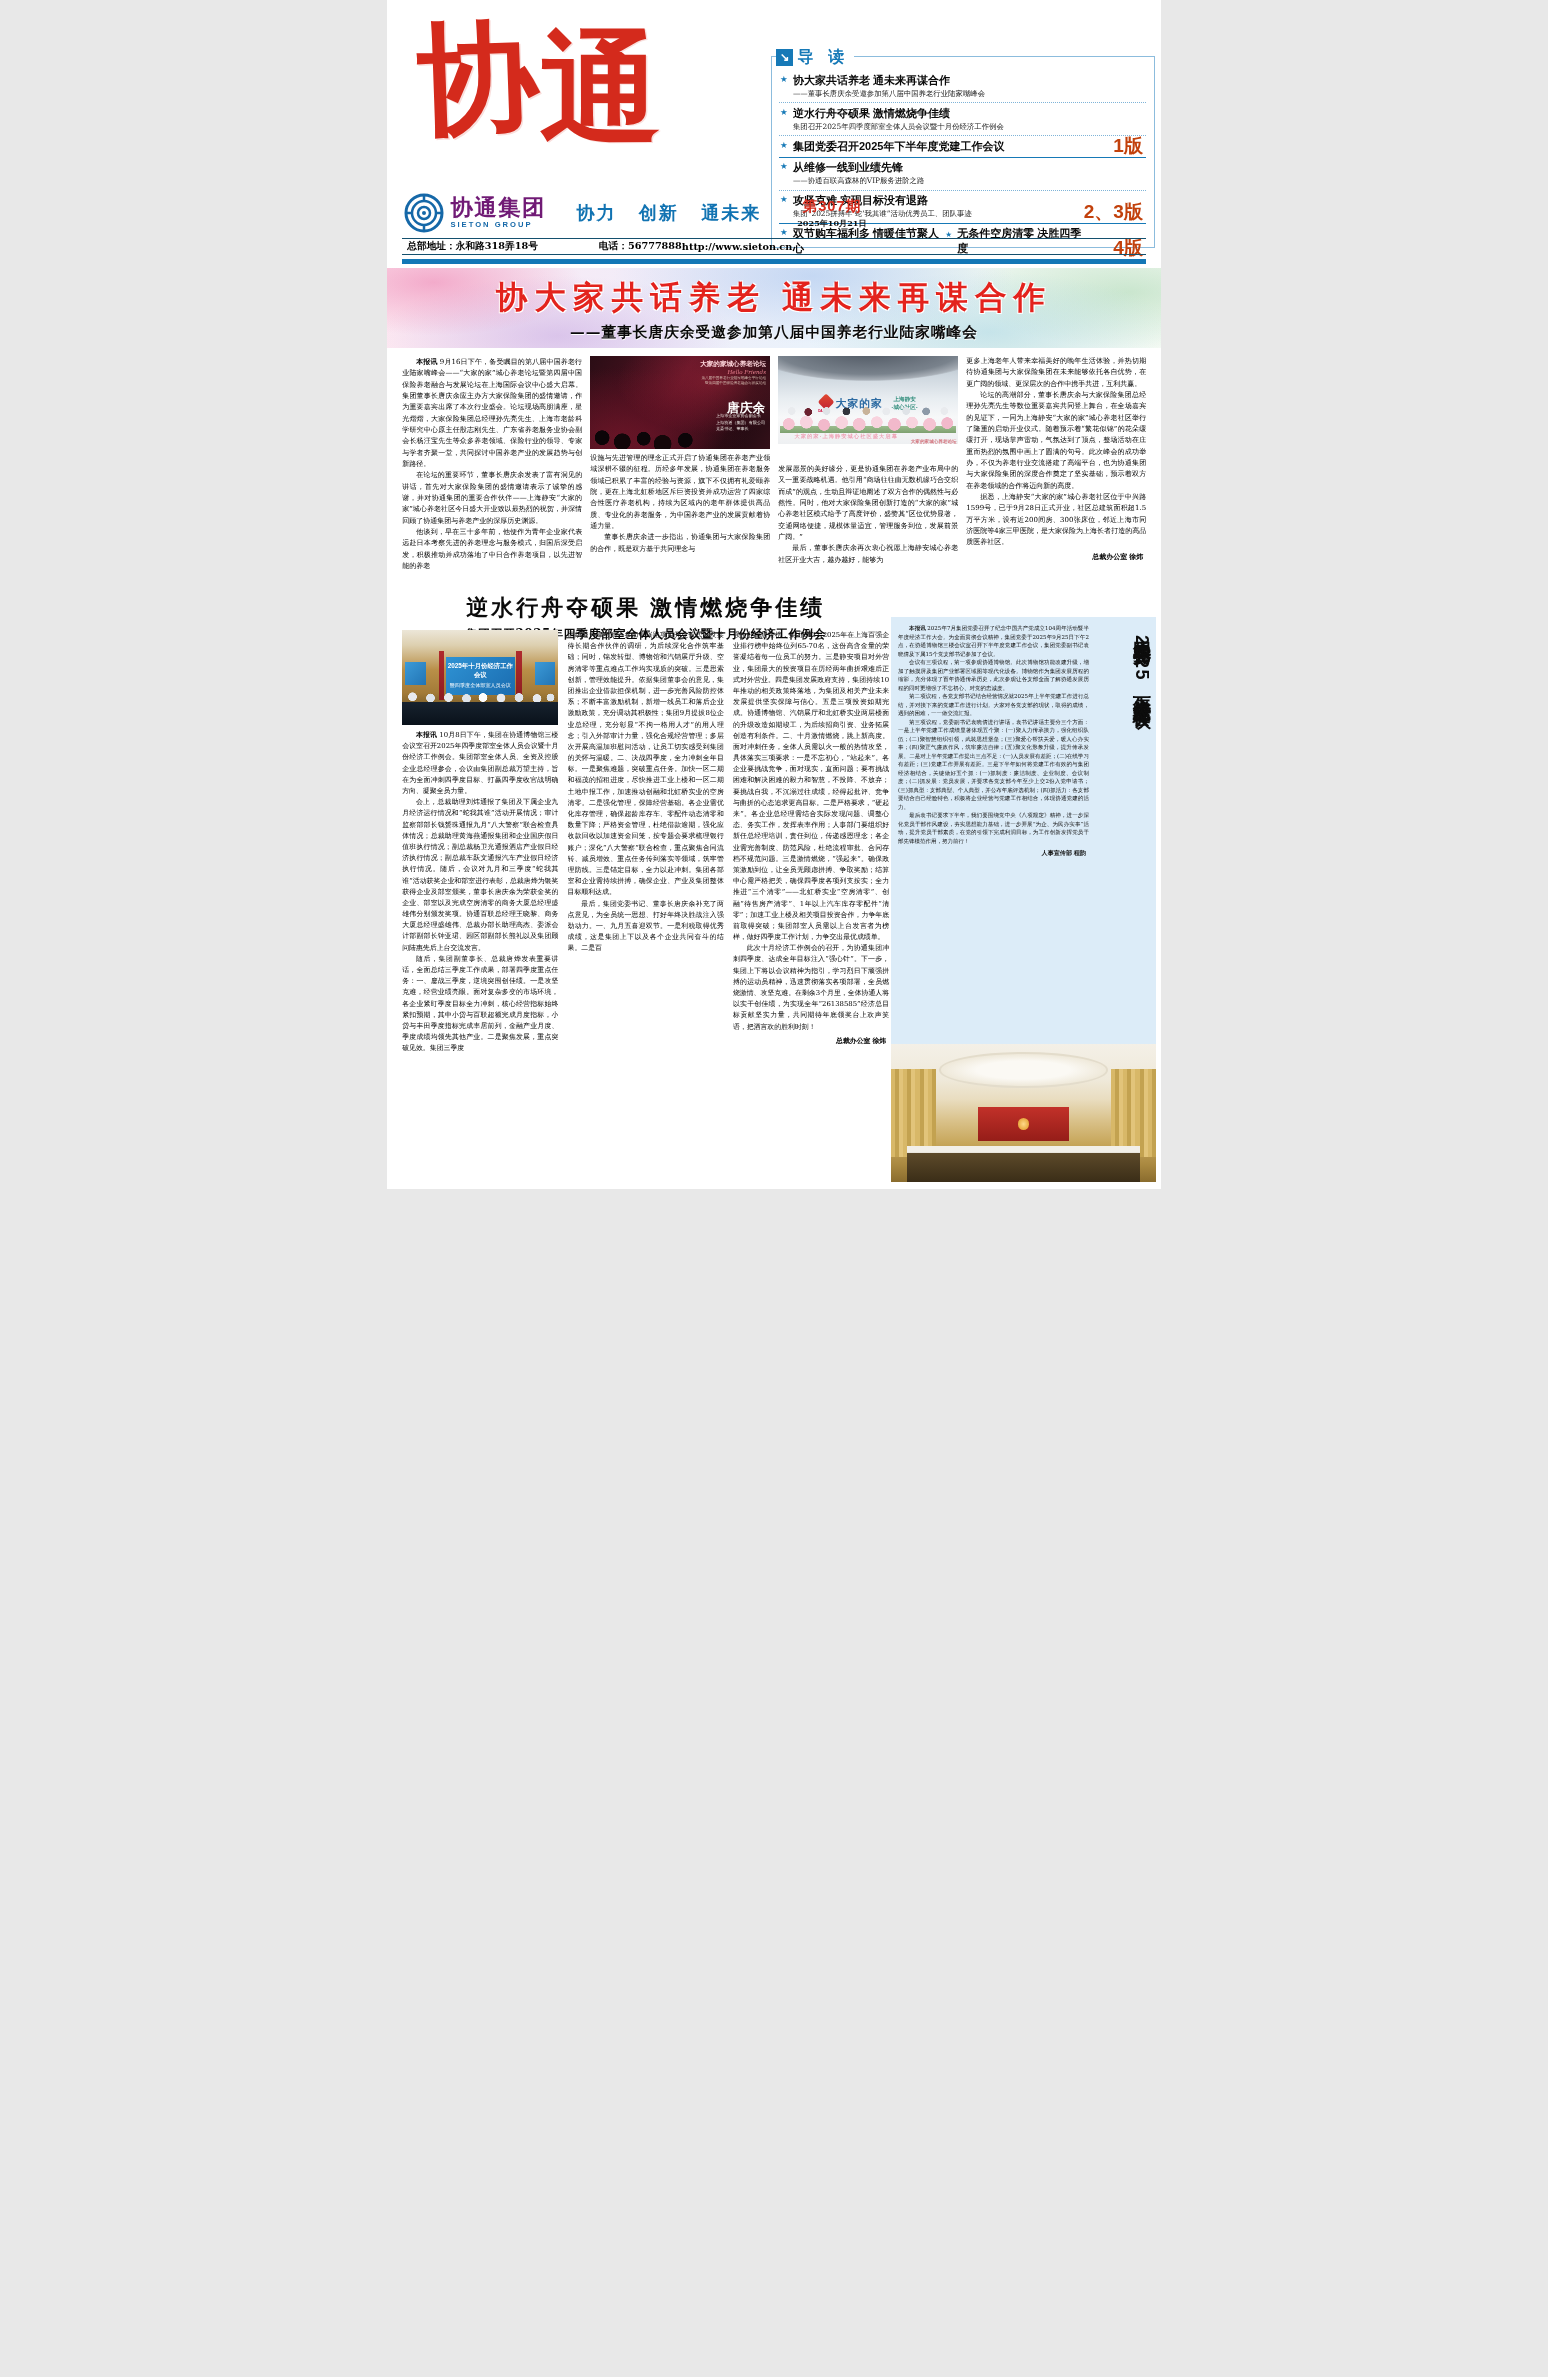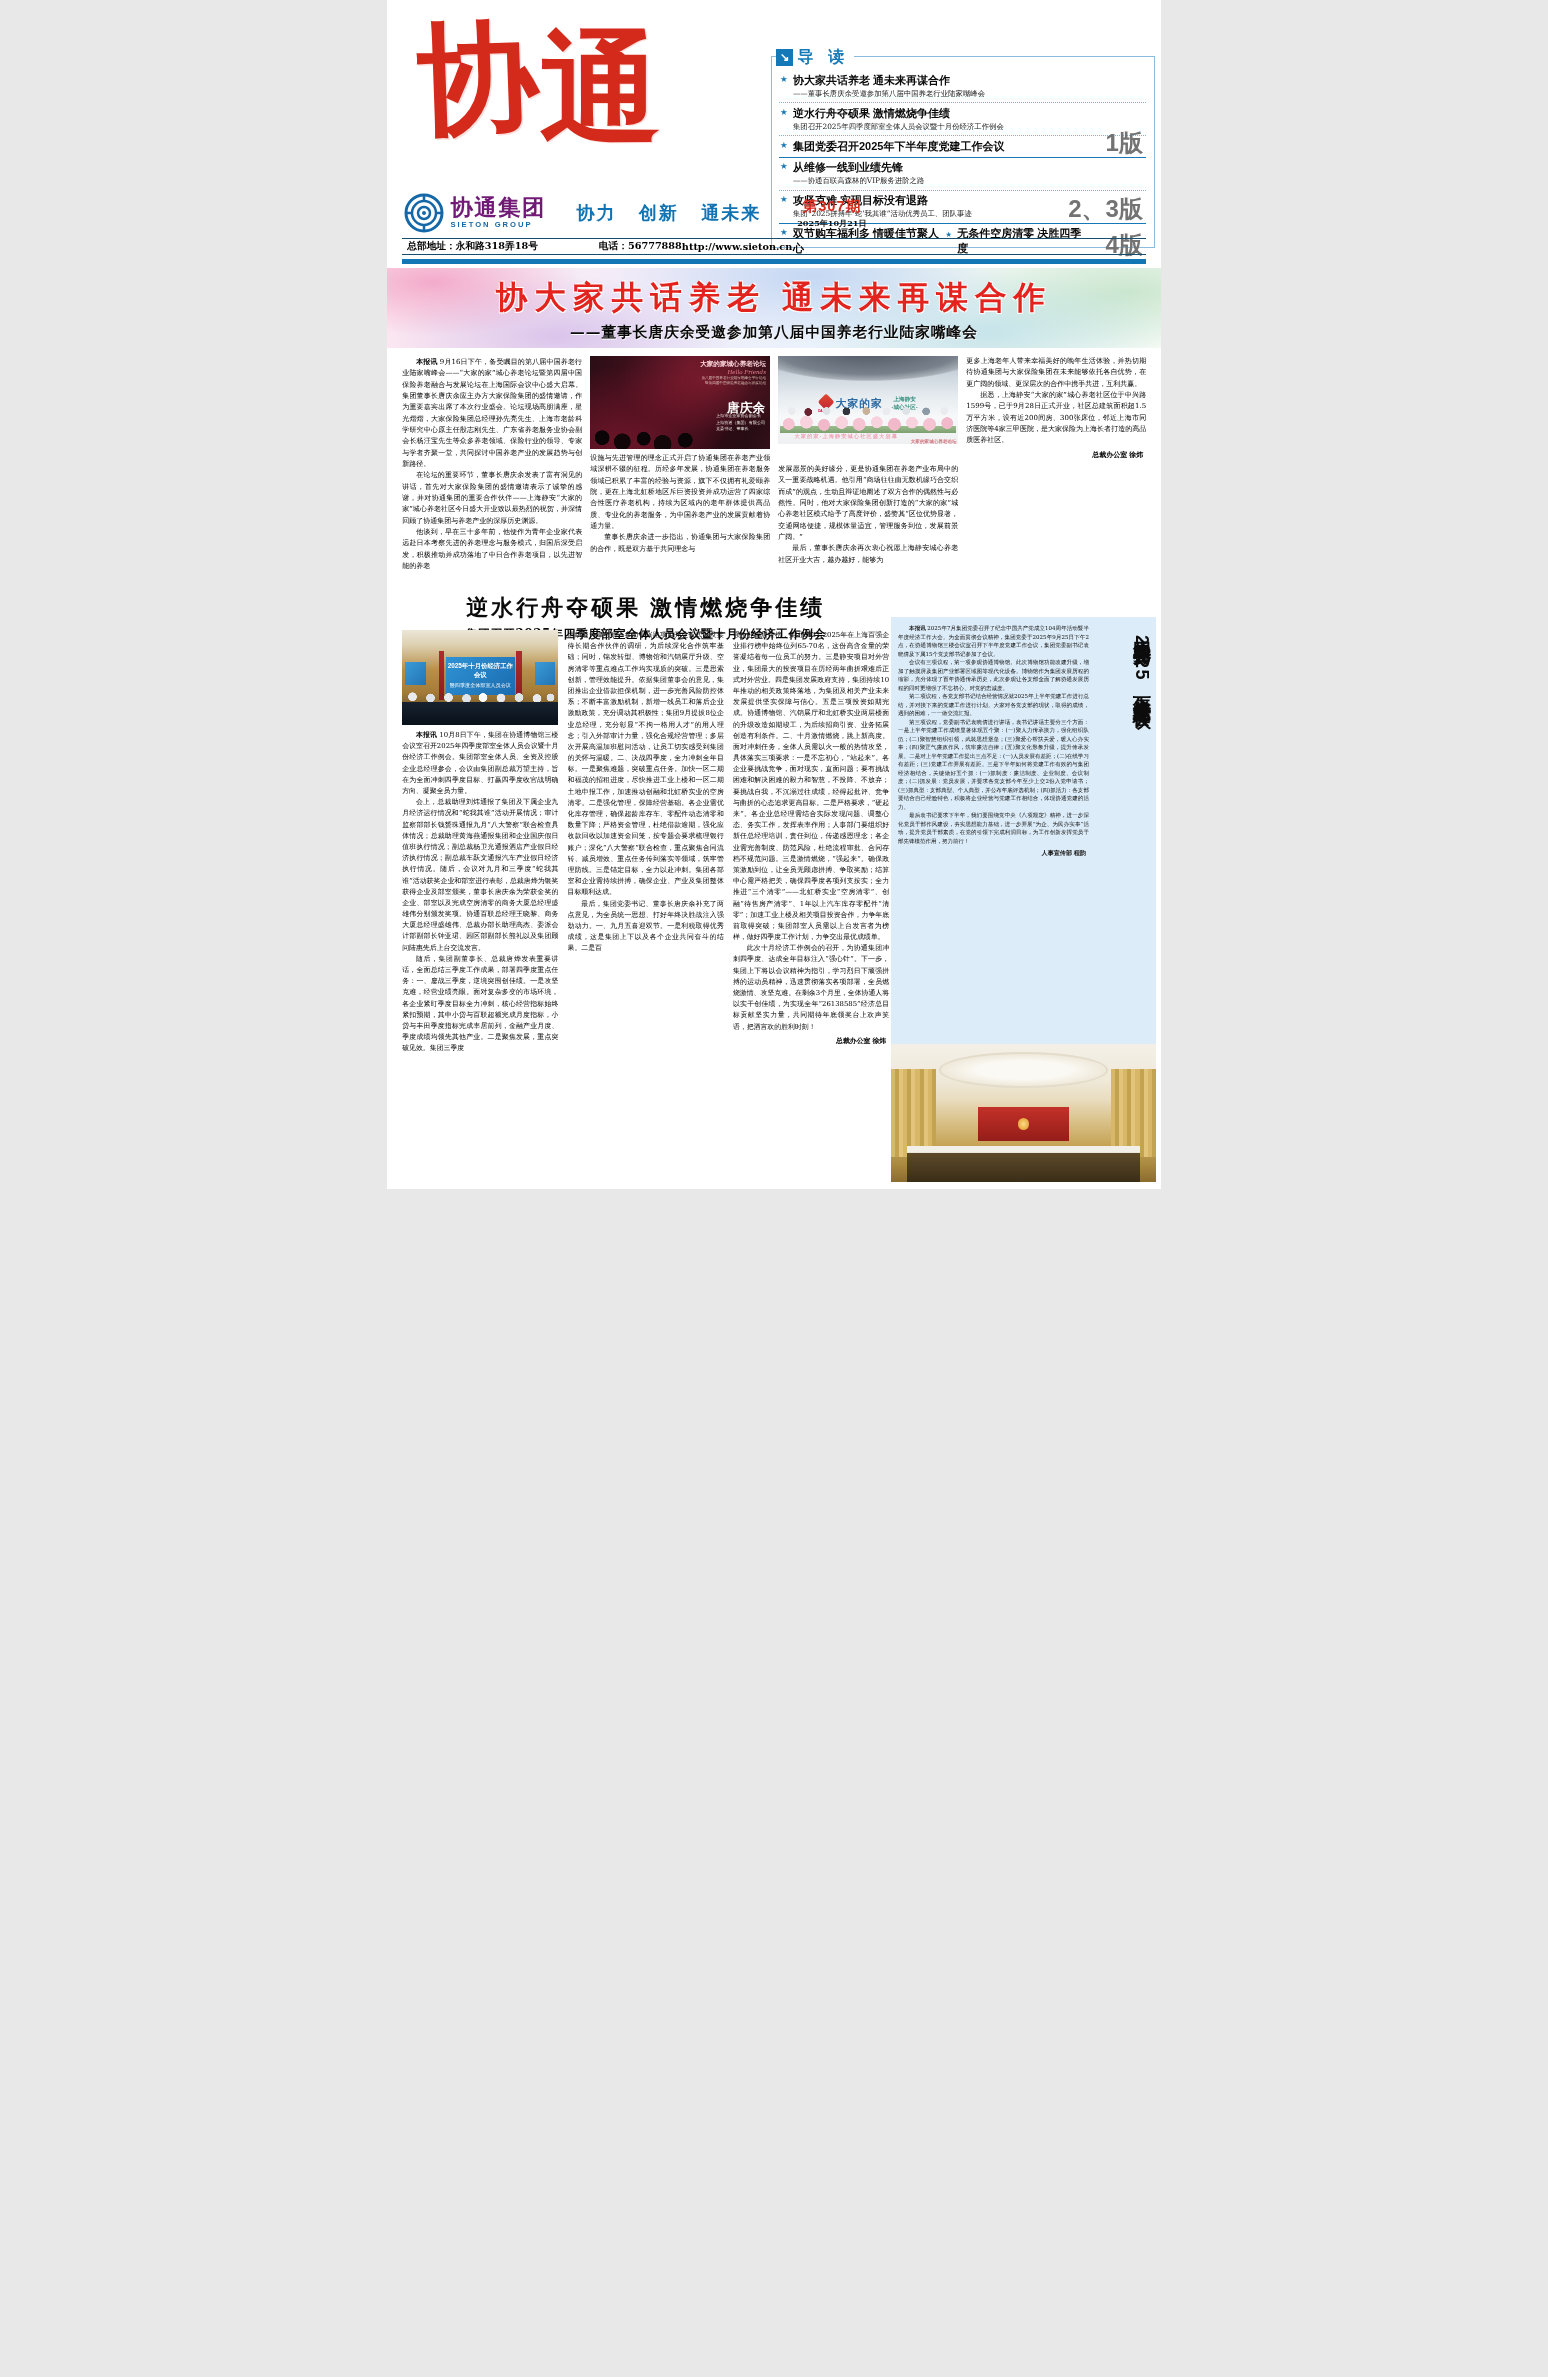--- a/index.html
+++ b/index.html
@@ -20,21 +20,21 @@
      display:flex;align-items:center;justify-content:center;font-family:"Liberation Sans",sans-serif;}
   .guide-label .gl-text{color:#1679b7;font-size:16px;font-weight:bold;letter-spacing:5.1px;font-family:"Liberation Sans",sans-serif;}
   .guide-line{position:absolute;top:-1.5px;left:107px;right:-1px;height:1px;background:#8cbcdd;}
   .g-item{position:relative;display:flex;gap:5.1px;padding:2.5px 1px 3px 1px;}
   .g-item.dot{border-bottom:0.5px dotted #7fb4d8;}
   .g-item.solid{border-bottom:1.5px solid #1679b7;}
   .g-star{color:#1679b7;font-size:8.6px;line-height:1.6;flex:0 0 auto;font-family:"Liberation Sans",sans-serif;}
   .g-content{flex:1;}
   .g-title{font-family:"Liberation Sans",sans-serif;font-weight:bold;color:#0a0a0a;font-size:11px;line-height:1.35;}
   .g-sub{font-size:7.4px;color:#222;line-height:1.45;margin-top:1px;}
-  .g-page{position:absolute;right:3px;bottom:2px;color:#737373;font-weight:bold;font-size:24px;font-family:"Liberation Sans",sans-serif;line-height:1;}
+  .g-page{position:absolute;right:3px;bottom:2px;color:#c2410c;font-weight:bold;font-size:19px;font-family:"Liberation Sans",sans-serif;line-height:1;}
   .g-row2{display:flex;gap:5.1px;align-items:baseline;}
   .g-row2 .g-star{font-size:7.6px;}
   .g-item:last-child .g-title{letter-spacing:0px;}
   .g-item .pad-for-page{padding-right:61px;}
 
   .logo-row{position:absolute;left:17.3px;top:189px;width:747px;height:47px;display:flex;align-items:center;}
   .logo-icon{width:40px;height:40px;flex:0 0 auto;}
   .logo-text{margin-left:6.1px;}
   .logo-cn{color:#701a75;font-size:22.4px;font-weight:bold;font-family:"Liberation Sans",sans-serif;letter-spacing:1.5px;line-height:1.05;}
   .logo-en{color:#1568a8;font-size:7.6px;font-weight:bold;font-family:"Liberation Sans",sans-serif;letter-spacing:2px;}
@@ -318,20 +318,21 @@
         <div class="p2-mark">大家的家城心养老论坛</div>
       </div>
       <div>
           <p class="para cont">发展愿景的美好缘分，更是协通集团在养老产业布局中的又一重要战略机遇。他引用“商场往往由无数机缘巧合交织而成”的观点，生动且辩证地阐述了双方合作的偶然性与必然性。同时，他对大家保险集团创新打造的“大家的家”城心养老社区模式给予了高度评价，盛赞其“区位优势显著，交通网络便捷，规模体量适宜，管理服务到位，发展前景广阔。”</p>
           <p class="para">最后，董事长唐庆余再次衷心祝愿上海静安城心养老社区开业大吉，越办越好，能够为</p>
         </div>
     </div>
     <div class="lead-col">
       <div>
           <p class="para cont">更多上海老年人带来幸福美好的晚年生活体验，并热切期待协通集团与大家保险集团在未来能够依托各自优势，在更广阔的领域、更深层次的合作中携手共进，互利共赢。</p>
+          <p class="para">论坛的高潮部分，董事长唐庆余与大家保险集团总经理孙先亮先生等数位重要嘉宾共同登上舞台，在全场嘉宾的见证下，一同为上海静安“大家的家”城心养老社区举行了隆重的启动开业仪式。随着预示着“繁花似锦”的花朵缓缓打开，现场掌声雷动，气氛达到了顶点，整场活动在庄重而热烈的氛围中画上了圆满的句号。此次峰会的成功举办，不仅为养老行业交流搭建了高端平台，也为协通集团与大家保险集团的深度合作奠定了坚实基础，预示着双方在养老领域的合作将迈向新的高度。</p>
           <p class="para">据悉，上海静安“大家的家”城心养老社区位于中兴路1599号，已于9月28日正式开业，社区总建筑面积超1.5万平方米，设有近200间房、300张床位，邻近上海市同济医院等4家三甲医院，是大家保险为上海长者打造的高品质医养社区。</p>
         </div>
       <div class="byline">总裁办公室  徐炜</div>
     </div>
   </div>
 
   <div class="sec-head">
     <div class="sec-headline">逆水行舟夺硕果  激情燃烧争佳绩</div>
     <div class="sec-subhead">集团召开2025年四季度部室全体人员会议暨十月份经济工作例会</div>
   </div>

